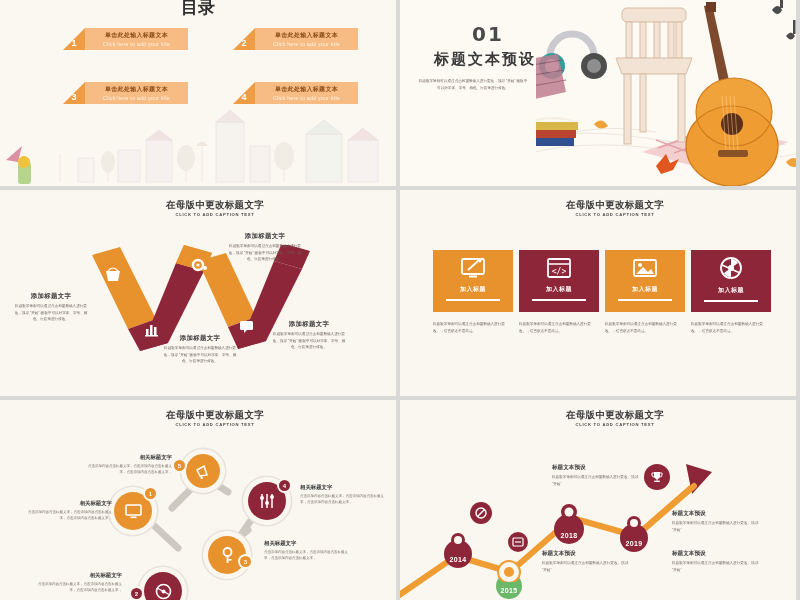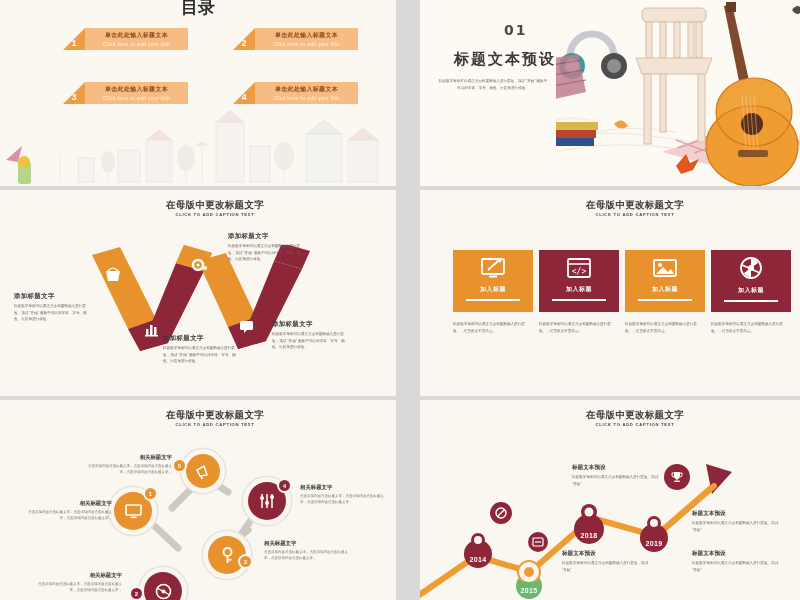--- a/index.html
+++ b/index.html
@@ -7,21 +7,21 @@
     width: 800px; height: 600px;
     background: #d8d8d6;
     font-family: "Liberation Sans", sans-serif;
     overflow: hidden;
   }
   .grid {
     width: 800px; height: 600px;
     display: grid;
     grid-template-columns: 396px 396px;
     grid-template-rows: 186px 206px 200px;
-    gap: 4px 24px;
+    gap: 4px 4px;
     background: #d9d9d7;
     padding: 0 0 4px 0;
   }
   .slide {
     position: relative;
     background: #faf7f0;
     overflow: hidden;
   }
   .cap-title { font-size: 9.5px; font-weight: bold; color: #3c3c3c; letter-spacing:.3px;}
   .cap-sub { font-size: 4.2px; color: #4a4a4a; letter-spacing: .7px; font-weight: bold; }
@@ -52,34 +52,34 @@
   .s1 .i2 { left:233px; top:28px;  width:125px; }
   .s1 .i3 { left:63px;  top:82px;  width:125px; }
   .s1 .i4 { left:233px; top:82px;  width:125px; }
 
   
   .town { position:absolute; bottom:0; left:0; width:100%; height:80px; opacity:.55; }
 
   
   .s2 { background:#fdfaf4; }
   .s2 .num01 {
-    position:absolute; left:84px; top:22px;
-    font-size:14px; font-weight:bold; color:#4a4a4a; letter-spacing:2px;
+    position:absolute; left:72px; top:22px;
+    font-size:20px; font-weight:bold; color:#4a4a4a; letter-spacing:2px;
     font-family:"DejaVu Sans", sans-serif;
   }
   .s2 .big-cn {
     position:absolute; left:34px; top:50px;
     font-size:15px; font-weight:bold; color:#3a3a3a; letter-spacing:2px;
     font-family:"DejaVu Sans", sans-serif;
   }
   .s2 .desc {
     position:absolute; left:18px; top:78px; width:110px; text-align:center;
     font-size:3.6px; line-height:2; color:#6d6057;
   }
-  .s3lab { position:absolute; width:74px; }
+  .s3lab { position:absolute; width:74px;text-align:center; }
   .s3lab .t { font-size:6.4px; font-weight:bold; color:#3c3c3c; letter-spacing:.4px; font-family:"DejaVu Sans",sans-serif; margin-bottom:2px;}
 
   
   .cards { position:absolute; top:60px; left:33px; display:flex; gap:6px; }
   .card { width:80px; height:62px; position:relative; display:flex;
           flex-direction:column; align-items:center; justify-content:center; }
   .card .cicon { margin-top:-4px; }
   .card .clab { font-size:6px; font-weight:bold; color:#fff; margin-top:6px; letter-spacing:.5px; font-family:"DejaVu Sans",sans-serif;}
   .card .cline { width:54px; height:1.4px; background:#fff; margin-top:5px; }
   .cdesc { position:absolute; top:131px; left:33px; display:flex; gap:6px; }

